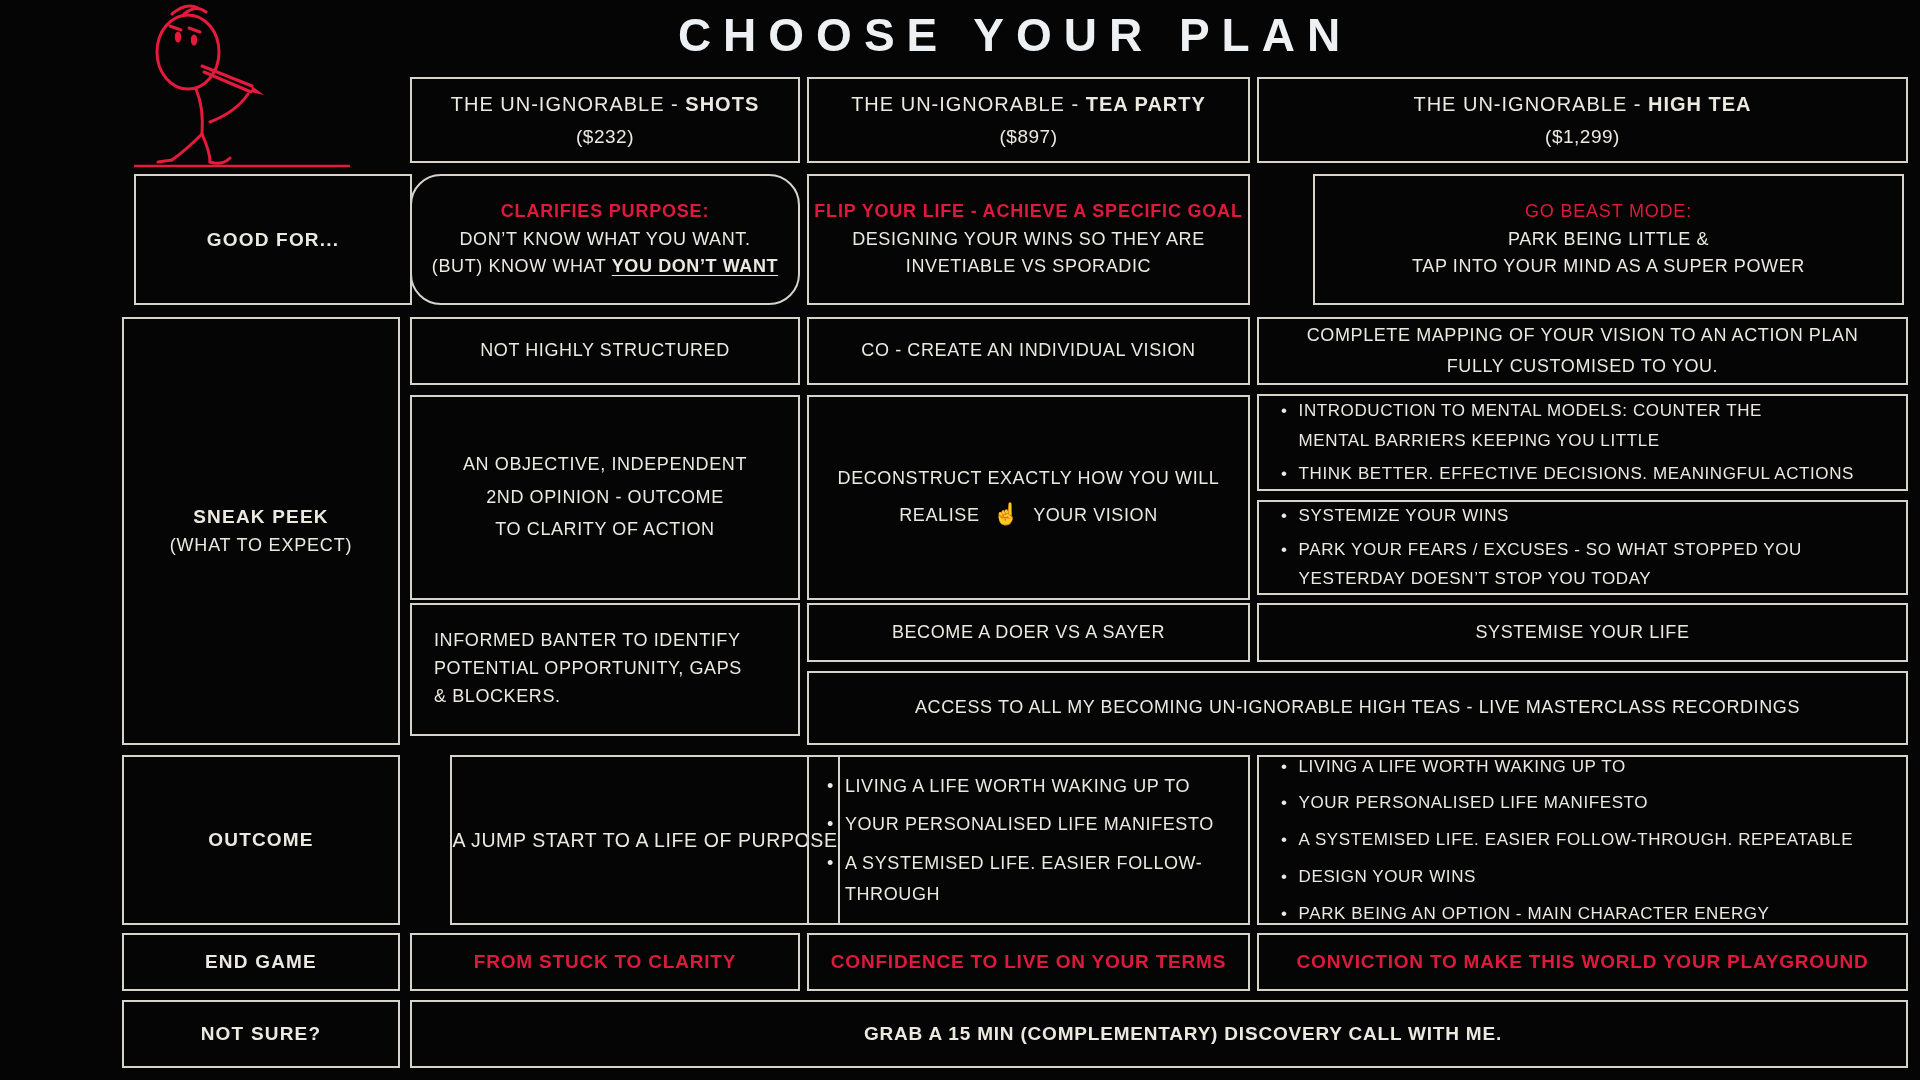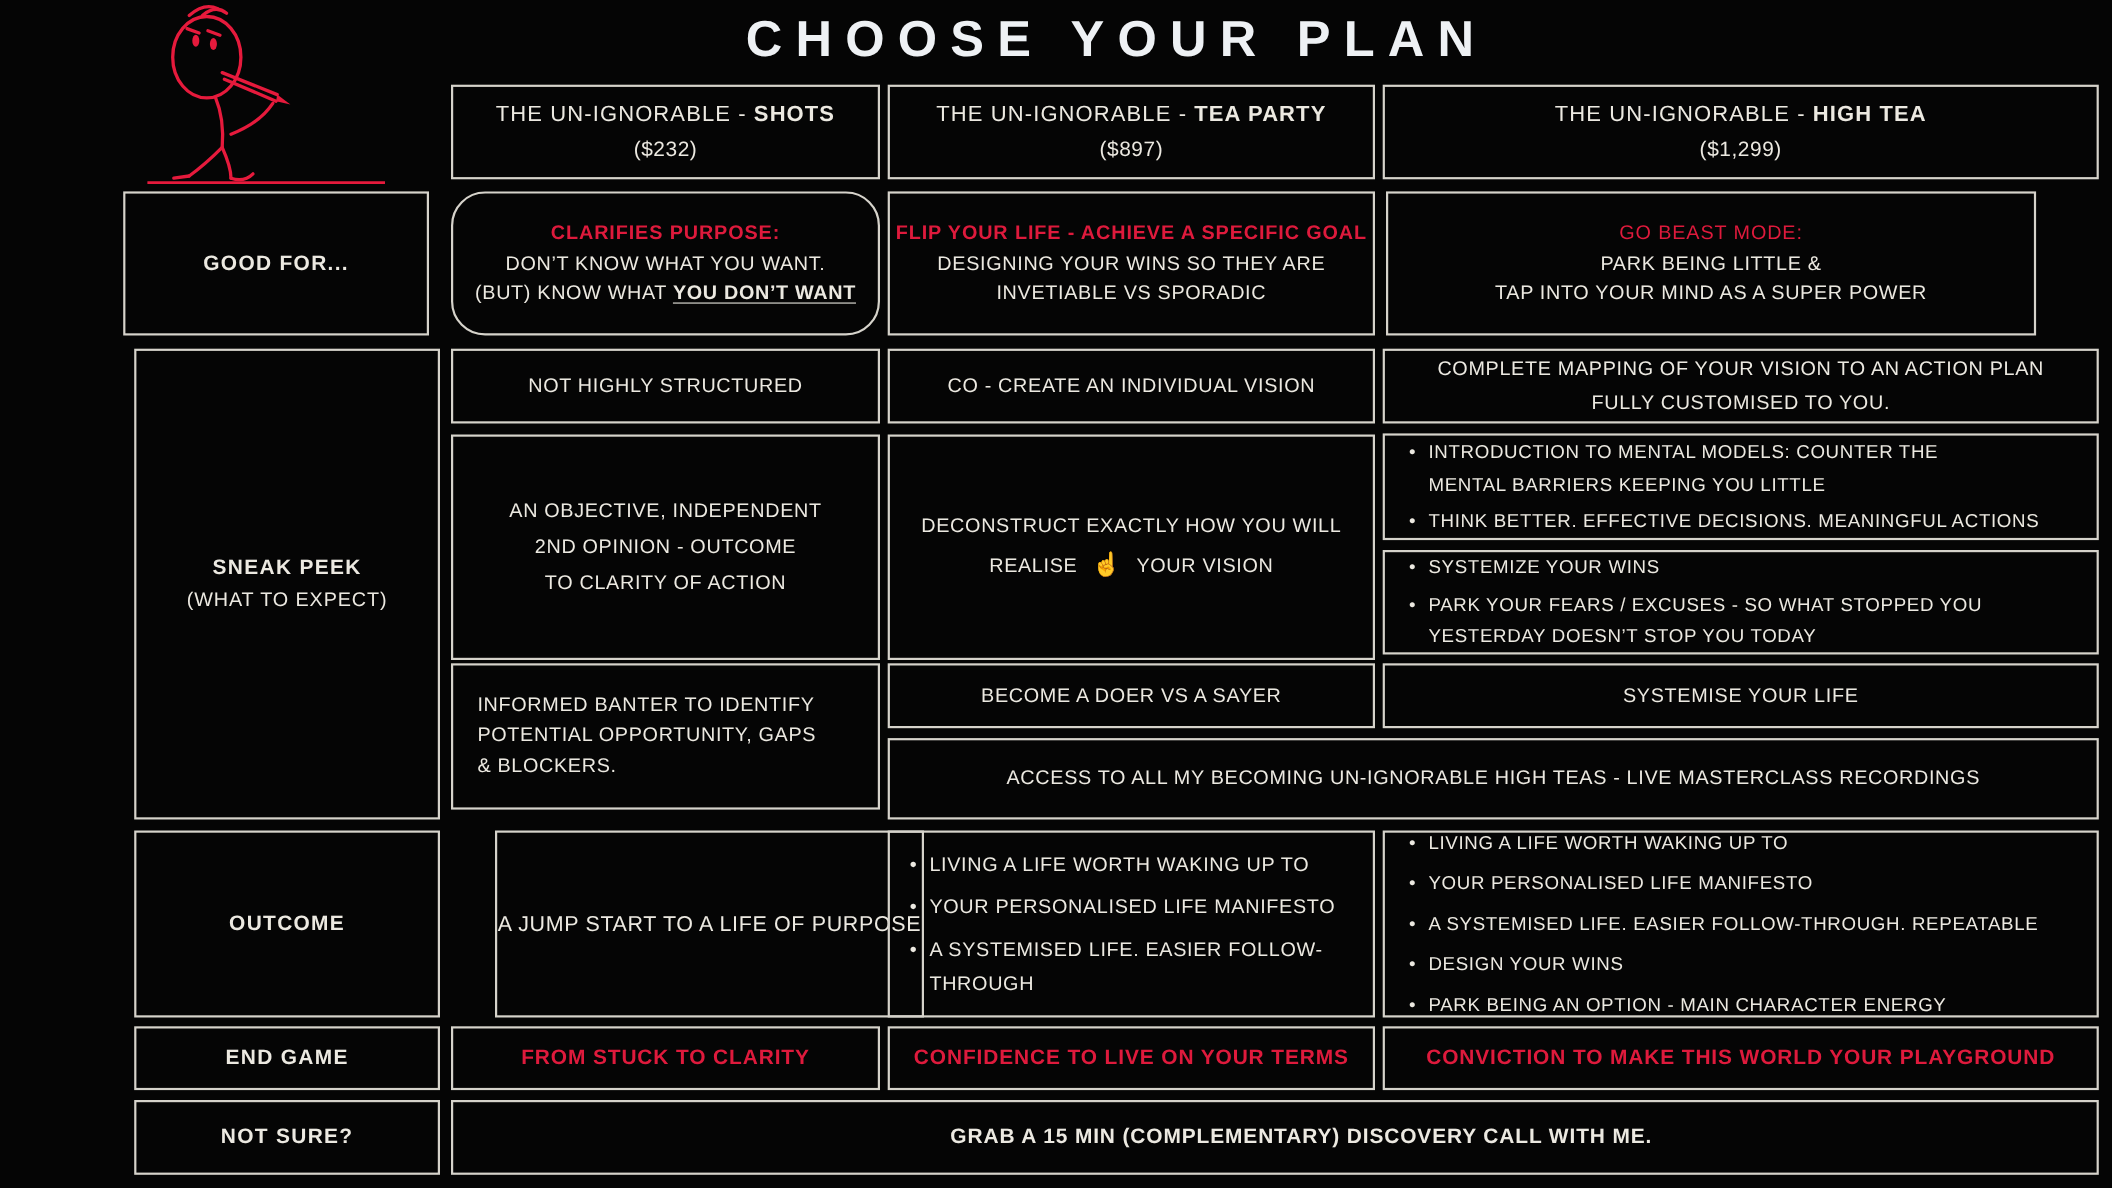--- a/index.html
+++ b/index.html
@@ -74,35 +74,35 @@
   </div>
   <div class="box plan-header" style="left:807px;top:77px;width:443px;height:86px;">
     <div><span>THE UN-IGNORABLE - </span><span class="b">TEA PARTY</span></div>
     <div class="plan-price">($897)</div>
   </div>
   <div class="box plan-header" style="left:1257px;top:77px;width:651px;height:86px;">
     <div><span>THE UN-IGNORABLE - </span><span class="b">HIGH TEA</span></div>
     <div class="plan-price">($1,299)</div>
   </div>
 
-  <div class="box label-cell" style="left:112px;top:174px;width:278px;height:131px;">GOOD FOR...</div>
+  <div class="box label-cell" style="left:134px;top:174px;width:278px;height:131px;">GOOD FOR...</div>
 
   <div class="box" style="left:410px;top:174px;width:390px;height:131px;border-radius:31px;">
     <div class="red b hl">CLARIFIES PURPOSE:</div>
     <div>DON’T KNOW WHAT YOU WANT.</div>
     <div><span>(BUT) KNOW WHAT </span><span class="b u">YOU DON’T WANT</span></div>
   </div>
 
   <div class="box" style="left:807px;top:174px;width:443px;height:131px;">
     <div class="red b hl">FLIP YOUR LIFE - ACHIEVE A SPECIFIC GOAL</div>
     <div>DESIGNING YOUR WINS  SO THEY ARE</div>
     <div>INVETIABLE VS SPORADIC</div>
   </div>
 
-  <div class="box" style="left:1260px;top:174px;width:591px;height:131px;">
+  <div class="box" style="left:1313px;top:174px;width:591px;height:131px;">
     <div class="red hl">GO BEAST MODE:</div>
     <div>PARK BEING LITTLE &amp;</div>
     <div>TAP INTO YOUR MIND AS A SUPER POWER</div>
   </div>
 
   <div class="box label-cell" style="left:122px;top:317px;width:278px;height:428px;">
     <div>SNEAK PEEK</div>
     <div class="label-sub">(WHAT TO EXPECT)</div>
   </div>
 

